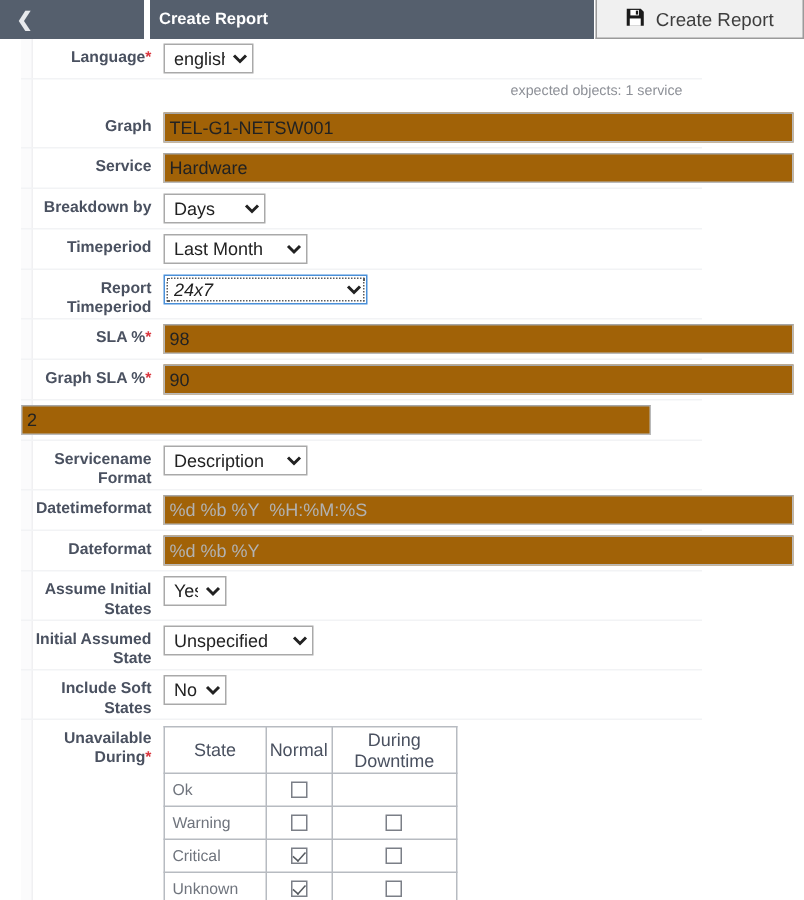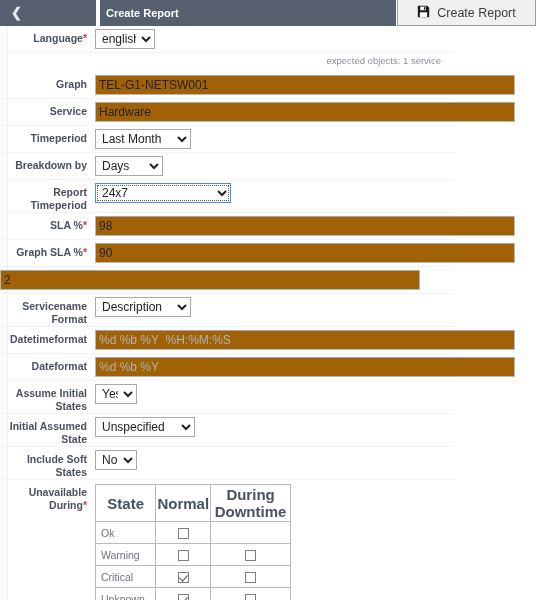--- a/index.html
+++ b/index.html
@@ -79,21 +79,21 @@
     text-align: center;
     font-size: 11px;
     font-weight: bold;
     color: #4a4a4a;
     z-index: -1;
   }
 
   
   .form {
     position: absolute;
-    left: 0; top: 26px;
+    left: 14px; top: 26px;
     width: 454px;
     height: 574px;
     background: #ffffff;
   }
   .gutter {
     position: absolute;
     left: 0; top: 0;
     width: 8px; height: 574px;
     background: #fbfbfc;
     border-right: 1px solid #f0f0f2;
@@ -153,20 +153,21 @@
     font-size: 12px;
     color: #222;
     padding: 1px 2px;
     outline: none;
   }
   select.sel.focused {
     border: 1px solid #4a90d9;
     outline: 1px dotted #5a5a5a;
     outline-offset: -3px;
     width: 136px;
+    font-style: italic;
   }
   .w-lang   { width: 60px; }
   .w-time   { width: 96px; }
   .w-break  { width: 68px; }
   .w-svcfmt { width: 96px; }
   .w-yesno  { width: 42px; }
   .w-init   { width: 100px; }
 
   .expected {
     position: absolute;
@@ -183,22 +184,22 @@
     width: 196px;
     background: #ffffff;
     margin-top: 1px;
   }
   table.states th, table.states td {
     border: 1px solid #b7bbc1;
     height: 22px;
     box-sizing: border-box;
   }
   table.states th {
-    font-size: 15px;
-    font-weight: bold;
+    font-size: 12px;
+    font-weight: normal;
     color: #4a5160;
     text-align: center;
     background: #ffffff;
   }
   table.states td.state-name {
     font-size: 10.5px;
     color: #6f747d;
     padding-left: 5px;
     text-align: left;
   }
@@ -279,33 +280,33 @@
   </div>
 
   <div class="row">
     <div class="lbl">Service</div>
     <div class="ctl">
       <input class="txt wide" type="text" value="Hardware" style="">
     </div>
   </div>
 
   <div class="row">
+    <div class="lbl">Breakdown by</div>
+    <div class="ctl">
+      <select class="sel w-break">
+        <option>Days</option>
+      </select>
+    </div>
+  </div>
+
+  <div class="row">
     <div class="lbl">Timeperiod</div>
     <div class="ctl">
       <select class="sel w-time">
         <option>Last Month</option>
-      </select>
-    </div>
-  </div>
-
-  <div class="row">
-    <div class="lbl">Breakdown by</div>
-    <div class="ctl">
-      <select class="sel w-break">
-        <option>Days</option>
       </select>
     </div>
   </div>
 
   <div class="row">
     <div class="lbl">Report Timeperiod</div>
     <div class="ctl">
       <select class="sel focused">
         <option>24x7</option>
       </select>

